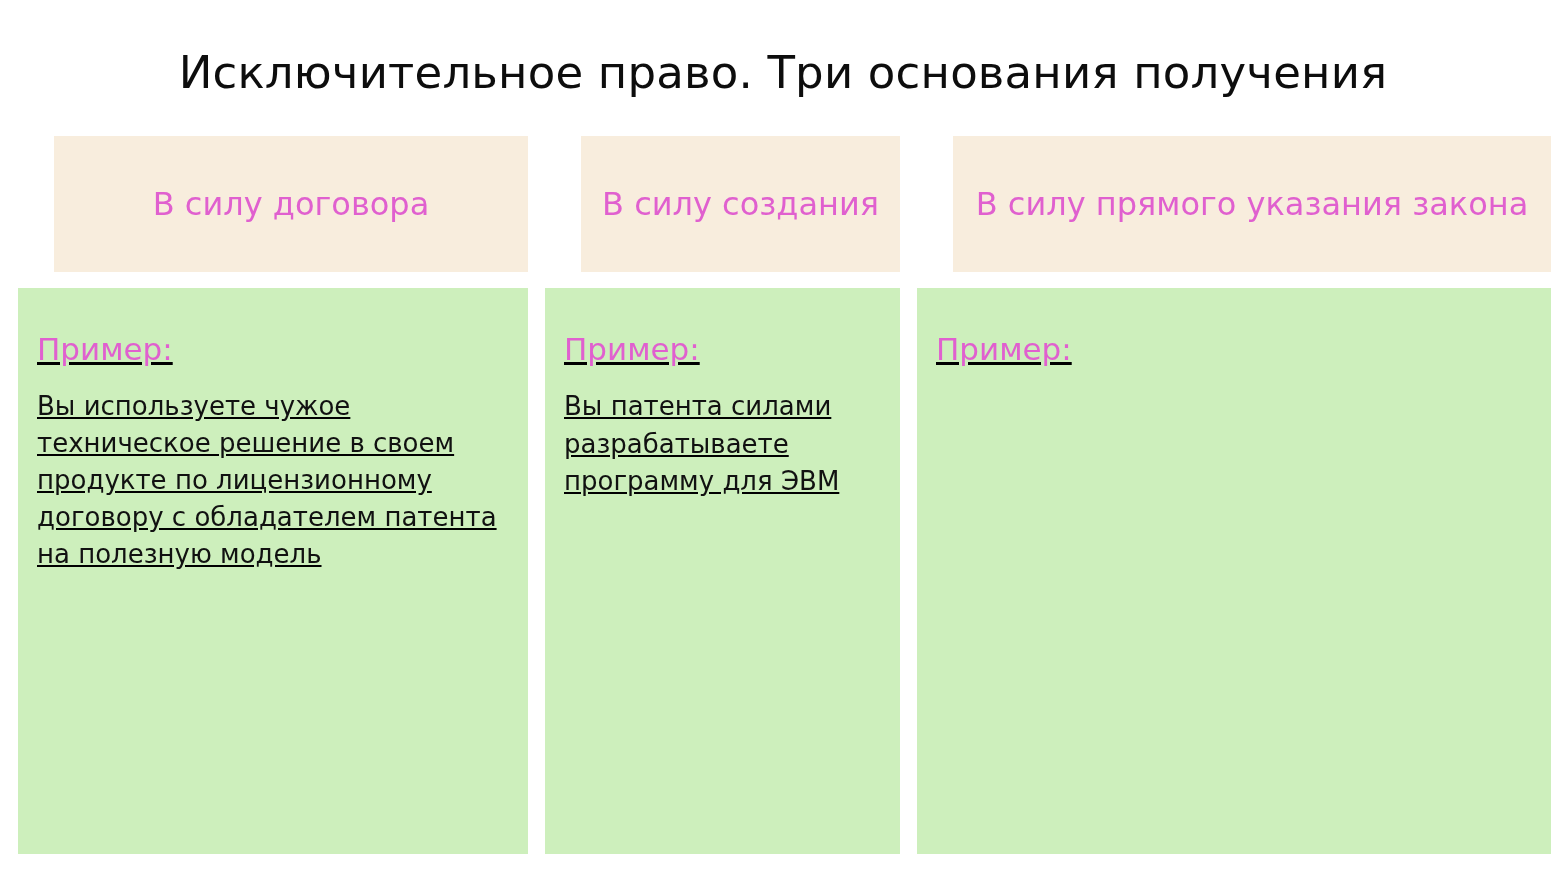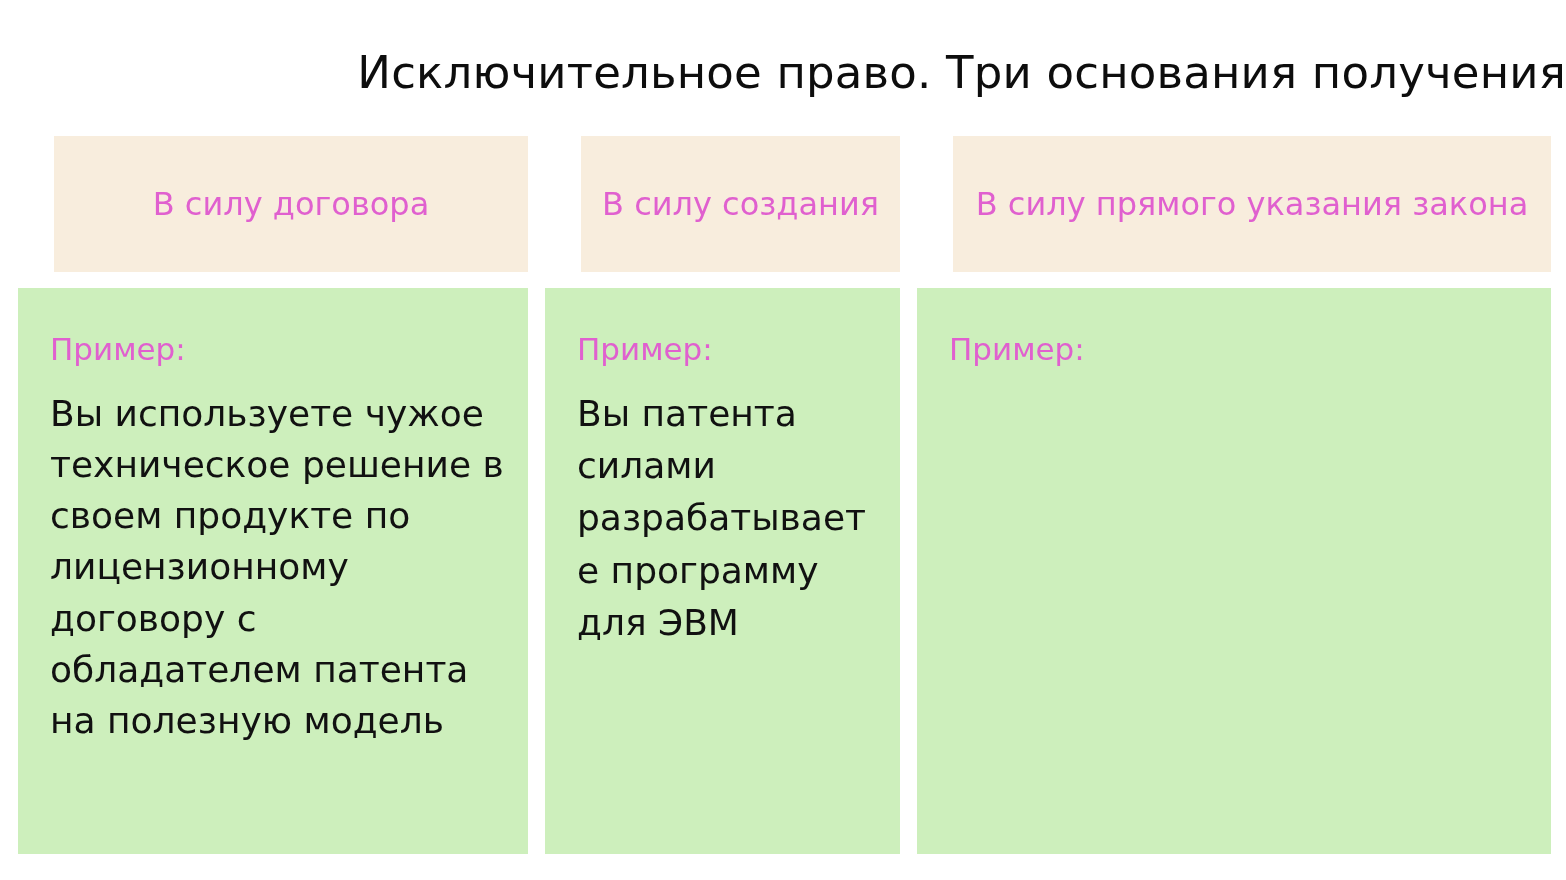--- a/index.html
+++ b/index.html
@@ -21,21 +21,21 @@
     height: 880px;
     box-sizing: border-box;
   }
 
   
   .slide-title {
     position: absolute;
     left: 0;
     top: 16px;
     width: 1566px;
-    text-align: right;
+    text-align: center;
     font-family: "DejaVu Sans", "Liberation Sans", sans-serif;
     font-size: 45px;
     font-weight: 400;
     letter-spacing: 0.2px;
     color: #0d0d0d;
     line-height: 1.2;
     white-space: nowrap;
   }
 
   
@@ -70,40 +70,41 @@
     font-size: 32px;
     font-weight: 400;
     color: #e060cf;
     text-align: center;
     line-height: 1.28;
   }
 
   .body-card {
     grid-row: 3;
     background: #cdefbc;
-    padding: 44px 16px 16px 32px;
+    padding: 44px 16px 16px 19px;
     box-sizing: border-box;
     overflow: hidden;
+    text-decoration: underline;
   }
   .body-card.col1 { grid-column: 1; }
   .body-card.col2 { grid-column: 2; }
   .body-card.col3 { grid-column: 3; }
 
   .example-label {
     font-family: "DejaVu Sans", "Liberation Sans", sans-serif;
     font-size: 31px;
     font-weight: 400;
     color: #e060cf;
     line-height: 1.1;
     margin: 0 0 22px 0;
   }
 
   .example-body {
     font-family: "DejaVu Sans", "Liberation Sans", sans-serif;
-    font-size: 36px;
+    font-size: 26px;
     font-weight: 400;
     color: #111111;
     line-height: 1.42;
     margin: 0;
     text-align: left;
     word-break: normal;
     overflow-wrap: break-word;
   }
 
   

